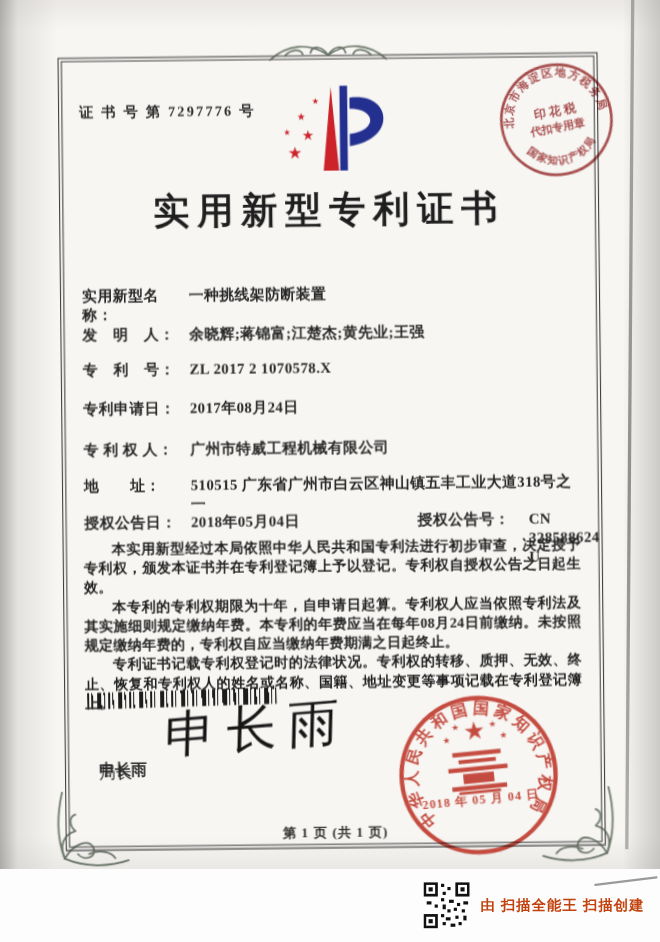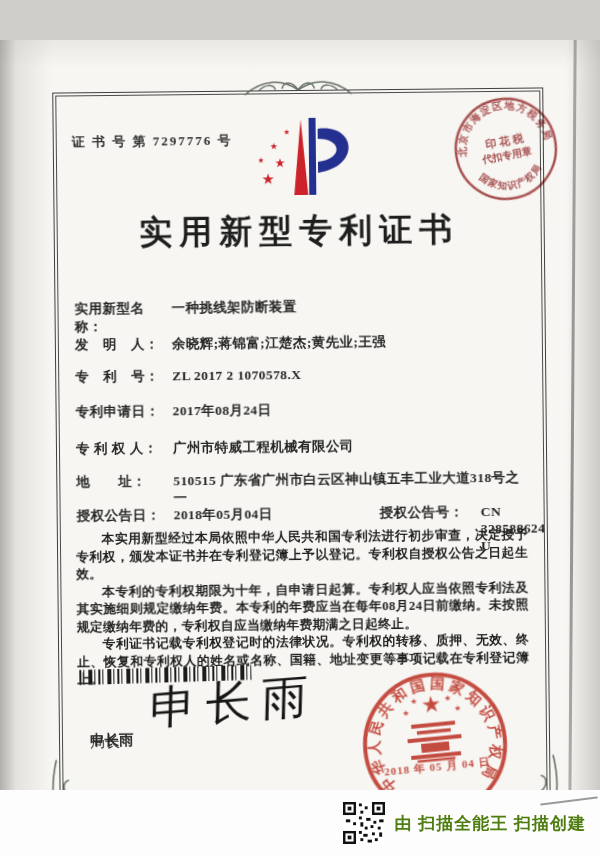--- a/index.html
+++ b/index.html
@@ -5,21 +5,21 @@
   html,body{margin:0;padding:0;}
   body{width:600px;height:856px;position:relative;overflow:hidden;
        background:#cfcecb;font-family:"Liberation Serif","DejaVu Serif",serif;}
   
   .photo{position:absolute;left:0;top:0;width:600px;height:806px;
     background:
       linear-gradient(90deg, rgba(120,119,116,.55) 0px, rgba(190,189,186,.35) 16px, rgba(247,246,243,0) 52px),
       linear-gradient(270deg, rgba(150,149,146,.45) 0px, rgba(247,246,243,0) 34px),
       linear-gradient(0deg, rgba(170,169,166,.28) 0px, rgba(247,246,243,0) 46px),
       linear-gradient(180deg, rgba(210,205,200,.35) 0px, rgba(247,246,243,0) 28px),
-      #f7f6f3; margin-top: 40px;}
+      #f7f6f3;}
   .paper-edge{position:absolute;left:571px;top:0;width:3px;height:772px;
     background:linear-gradient(180deg,#8f8f8d,#6f6f6d 60%,#9a9a98);opacity:.75;transform:rotate(.4deg);}
   
   .frame{position:absolute;left:56px;top:50px;width:489px;height:719px;
     border:1.5px solid #3f3f3f;transform:rotate(-.6deg);}
   .frame-inner{position:absolute;inset:2px;border:1px solid #4a4a4a;pointer-events:none;}
   .ornament{position:absolute;opacity:.85;}
   .orn-top{left:50%;top:-15px;transform:translateX(-50%);}
   .orn-bl{left:-14px;bottom:-20px;}
   .orn-br{right:-14px;bottom:-20px;transform:scaleX(-1);}
@@ -53,22 +53,22 @@
   .signer-name{position:absolute;left:30px;top:638px;font-size:14.5px;font-weight:700;color:#2a2a2a;}
   .sig-script{position:absolute;left:90px;top:580px;font-size:46px;color:#161616;
     transform:rotate(-4deg) skewX(-6deg);letter-spacing:10px;font-weight:400;}
   .seal{position:absolute;left:300px;top:580px;transform:rotate(-5deg);
     mix-blend-mode:multiply;opacity:.92;}
   .page-info{position:absolute;left:0;top:698px;width:100%;text-align:center;
     font-size:12px;font-weight:700;color:#2d2d2d;letter-spacing:1px;}
   
   .scanbar{position:absolute;left:0;bottom:0;width:600px;height:66px;background:#fdfdfd;
     display:flex;align-items:center;justify-content:flex-end;gap:10px;padding-right:14px;box-sizing:border-box;}
-  .scan-credit{font-family:"Liberation Sans","DejaVu Sans",sans-serif;font-size:17px;
-    color:#4d7c0f;font-weight:600;letter-spacing:1px;}
+  .scan-credit{font-family:"Liberation Sans","DejaVu Sans",sans-serif;font-size:13px;
+    color:#c2410c;font-weight:600;letter-spacing:1px;}
   .scan-line{position:absolute;right:2px;top:10px;width:58px;height:2px;background:#9a9a98;
     transform:rotate(-7deg);border-radius:1px;}
   svg text{font-family:"Liberation Serif","DejaVu Serif",serif;}
 </style>
 </head>
 <body>
 
 <div class="photo">
   <div class="paper-edge"></div>
 

